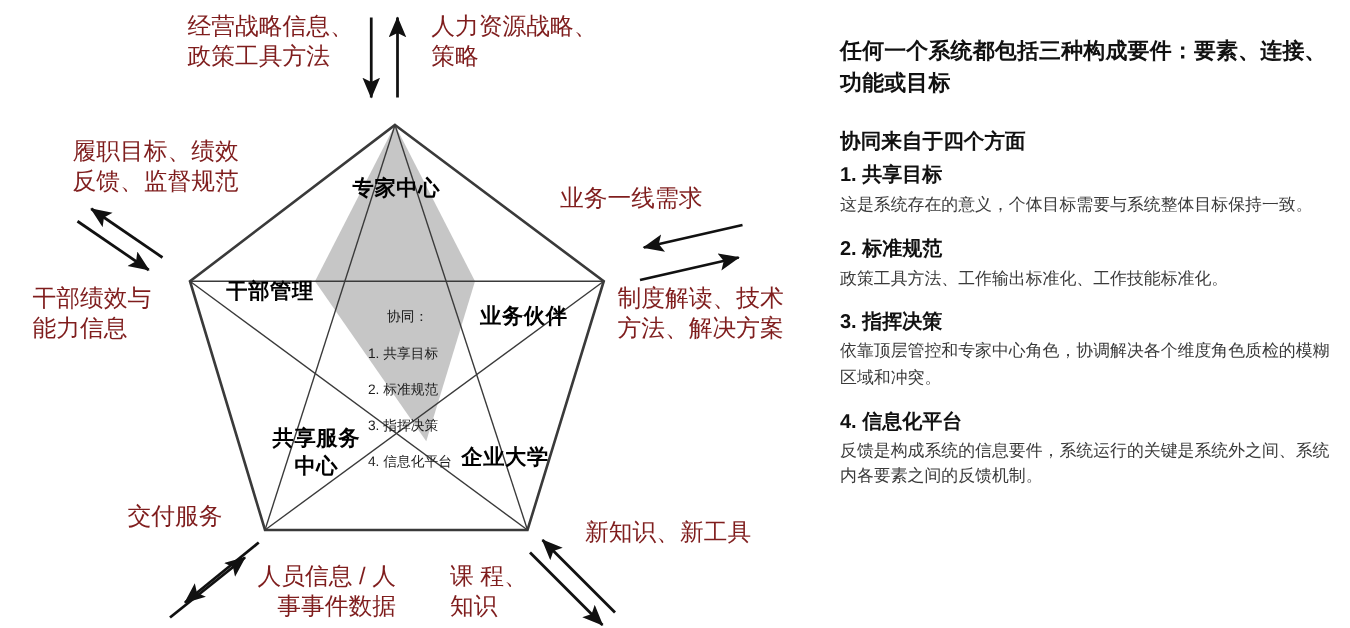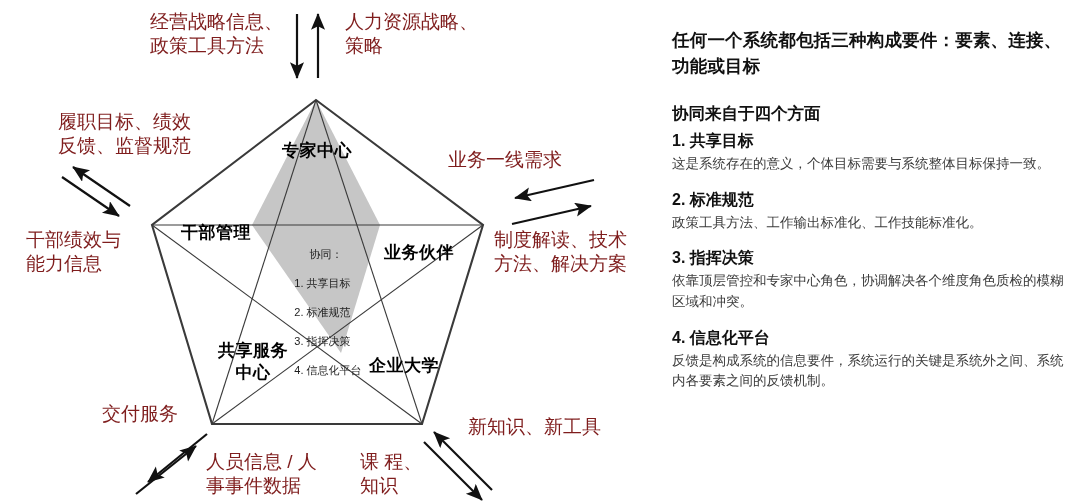--- a/index.html
+++ b/index.html
@@ -187,21 +187,21 @@
     <div class="dlabel flow" style="left:26px; top:228px; text-align:left;">干部绩效与
 能力信息</div>
 
     <div class="dlabel flow" style="left:448px; top:148px; text-align:left;">业务一线需求</div>
 
     <div class="dlabel flow" style="left:494px; top:228px; text-align:left;">制度解读、技术
 方法、解决方案</div>
 
     <div class="dlabel flow" style="left:102px; top:402px; text-align:center;">交付服务</div>
 
-    <div class="dlabel flow" style="left:206px; top:450px; text-align:left;">人员信息 / 人
+    <div class="dlabel flow" style="left:206px; top:450px; text-align:right;">人员信息 / 人
 事事件数据</div>
 
     <div class="dlabel flow" style="left:360px; top:450px; text-align:left;">课 程、
 知识</div>
 
     <div class="dlabel flow" style="left:468px; top:415px; text-align:left;">新知识、新工具</div>
   </div>
 
   <div id="text-panel">
 

